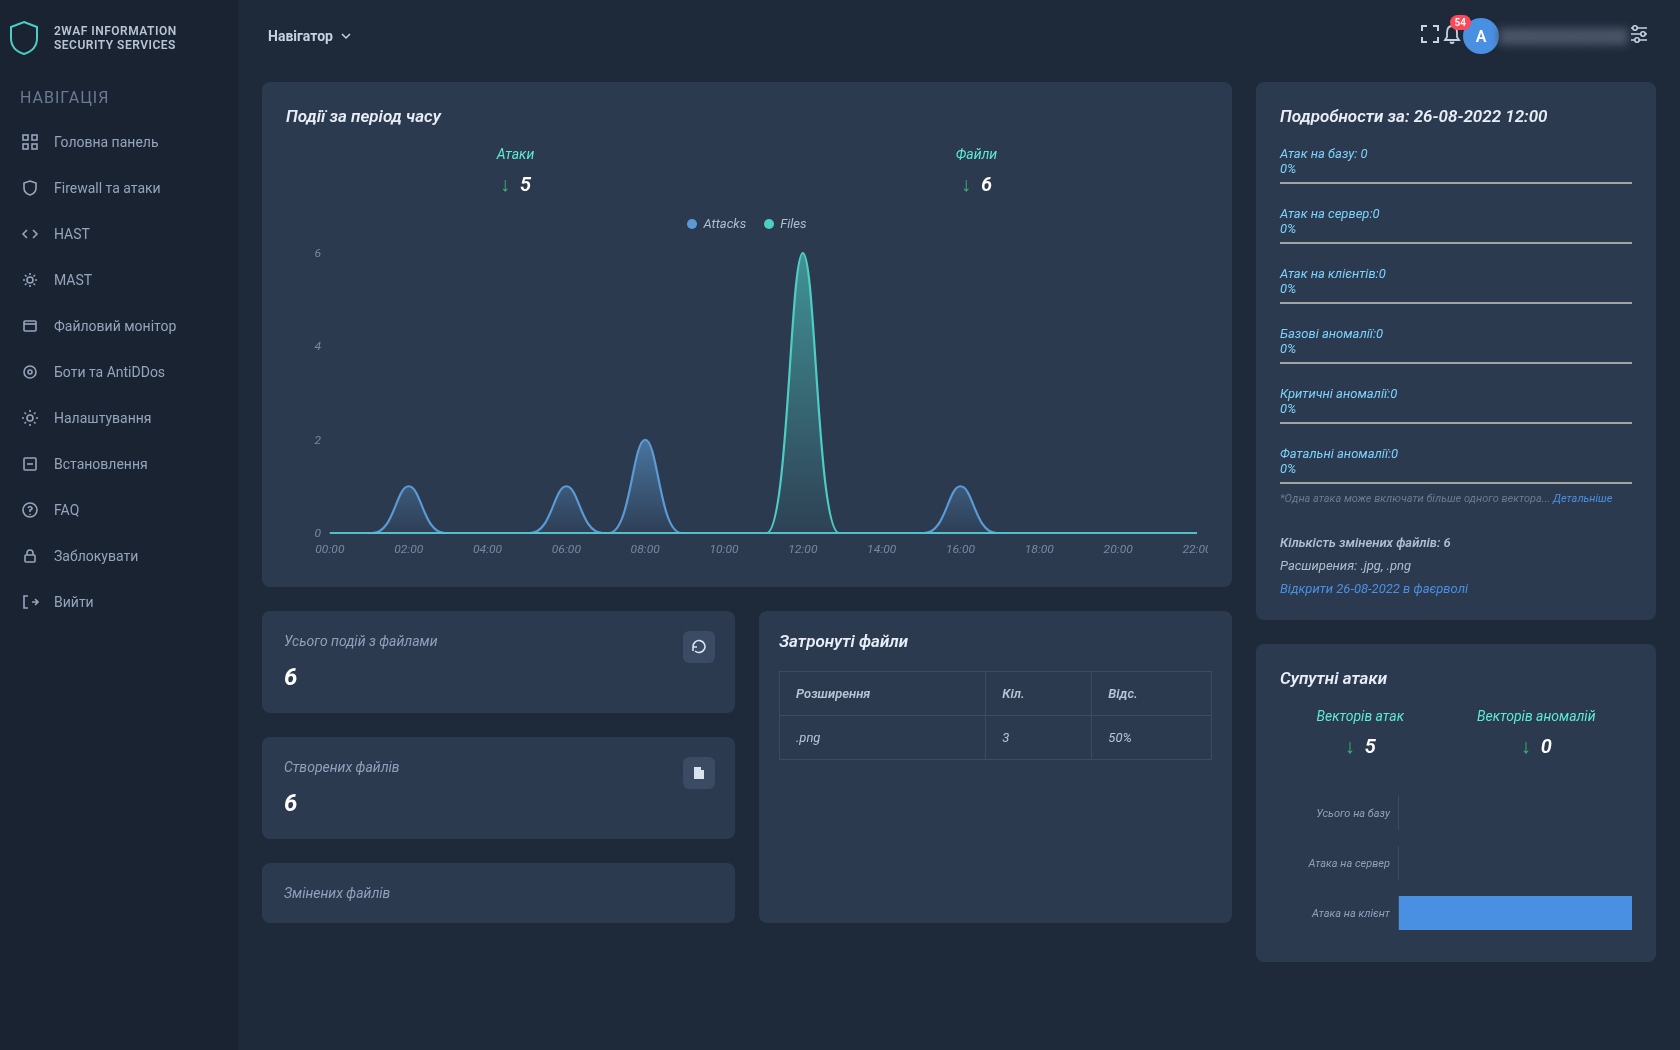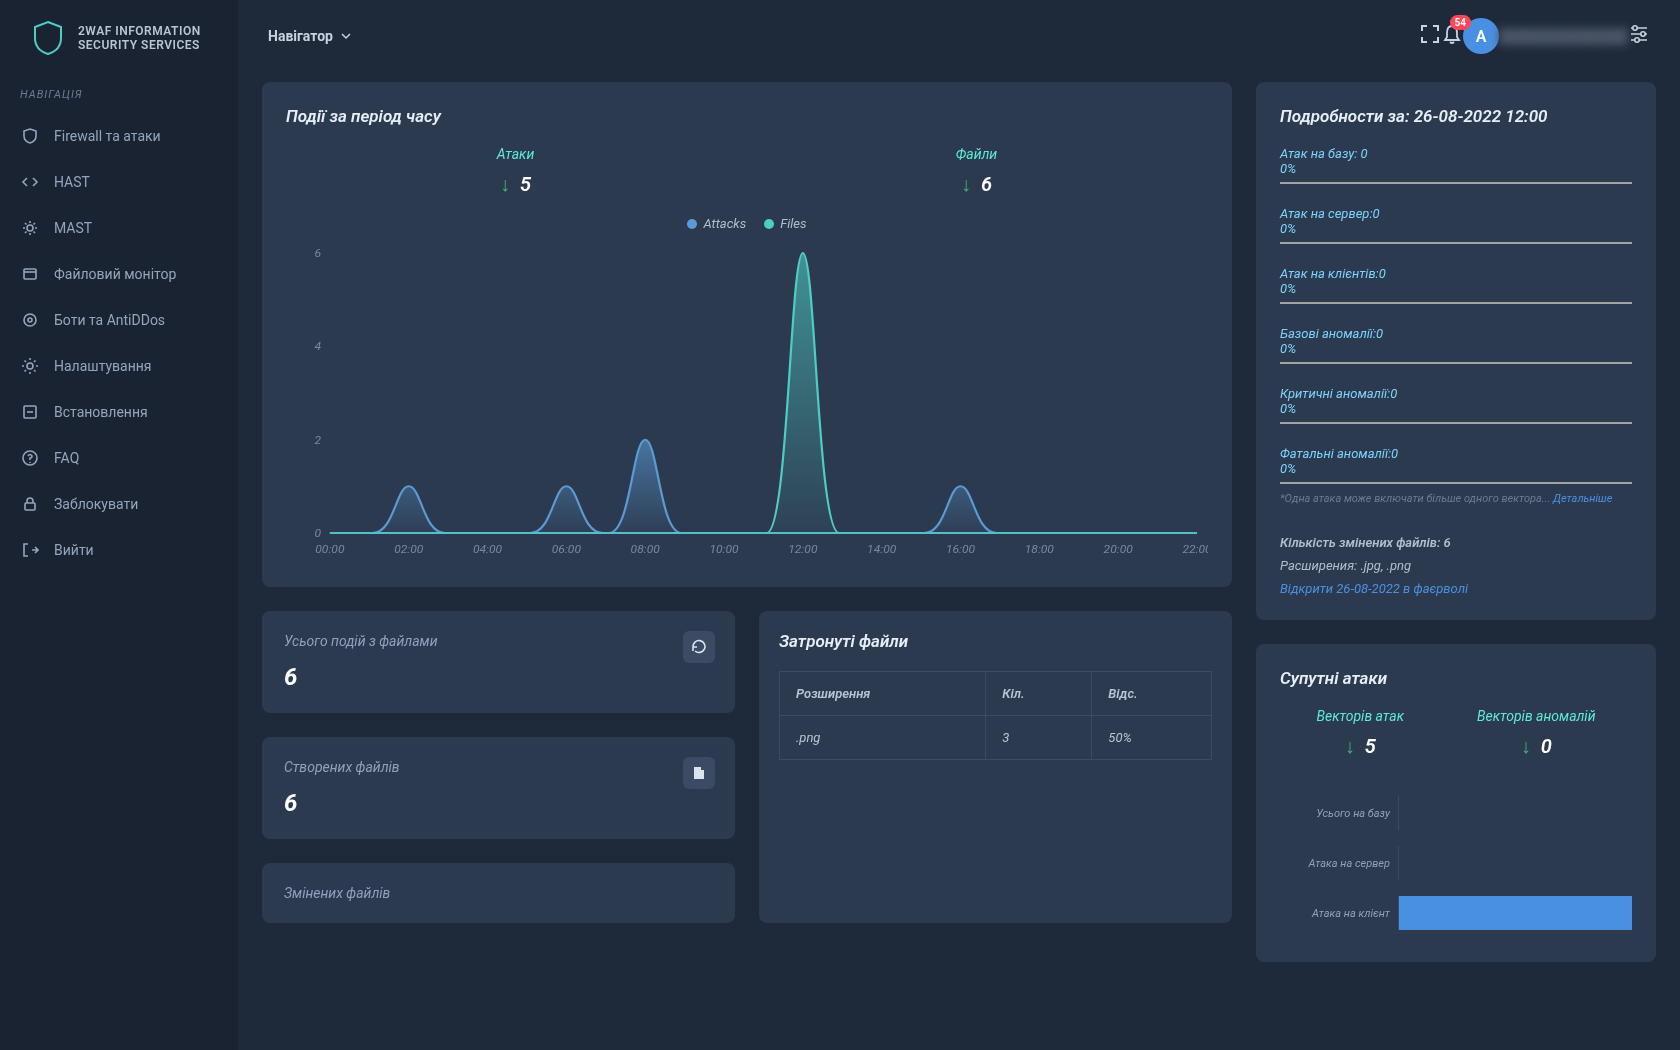--- a/index.html
+++ b/index.html
@@ -1,25 +1,25 @@
 <!DOCTYPE html>
 <html><head>
 <meta charset="utf-8">
 <style>
 * { margin: 0; padding: 0; box-sizing: border-box; font-family: -apple-system, BlinkMacSystemFont, "Segoe UI", Roboto, sans-serif; }
 body { background: #1e2a3a; color: #fff; width: 1680px; height: 1050px; overflow: hidden; display: flex; }
 .sidebar { width: 238px; background: #1a2332; padding: 18px 0; display: flex; flex-direction: column; }
-.logo { display: flex; align-items: center; padding: 0 28px 30px; gap: 10px; }
+.logo { display: flex; align-items: center; padding: 0 4px 30px; gap: 10px; }
 .logo-shield { width: 40px; height: 40px; }
 .logo-text { display: flex; flex-direction: column; font-size: 12px; letter-spacing: 0.5px; }
 .logo-text .l1 { color: #4ecdc4; font-weight: 600; }
 .logo-text .l1 span { color: #b8c5d6; }
 .logo-text .l2 { color: #b8c5d6; font-weight: 600; }
 .nav-section { padding: 0 20px; }
-.nav-heading { font-size: 11px; color: #6b7b93; letter-spacing: 1px; margin-bottom: 12px; font-style: italic; }
+.nav-heading { font-size: 16px; color: #6b7b93; letter-spacing: 1px; margin-bottom: 12px; }
 .nav-item { display: flex; align-items: center; gap: 14px; padding: 13px 0; color: #95a5bc; font-size: 14px; cursor: pointer; }
 .nav-item .icon { width: 20px; height: 20px; display: flex; align-items: center; justify-content: center; color: #95a5bc; }
 .main { flex: 1; display: flex; flex-direction: column; }
 .topbar { height: 72px; display: flex; align-items: center; padding: 0 30px; justify-content: space-between; }
 .nav-dropdown { display: flex; align-items: center; gap: 8px; color: #c8d2e0; font-size: 14px; cursor: pointer; font-weight: bold; }
 .topbar-right { display: flex; align-items: center; }
 .topbar-icon { color: #c8d2e0; cursor: pointer; position: relative; }
 .badge { position: absolute; top: -8px; right: -8px; background: #ff4757; color: #fff; font-size: 10px; padding: 2px 5px; border-radius: 10px; font-weight: 600; }
 .avatar { width: 36px; height: 36px; background: #4a90e2; border-radius: 50%; display: flex; align-items: center; justify-content: center; font-weight: 600; color: #fff; }
 .user-name { color: #4a5568; filter: blur(4px); font-size: 14px; }
@@ -76,20 +76,31 @@
       <div class="l1"><span>2WAF</span> <span>INFORMATION</span></div>
       <div class="l2">SECURITY SERVICES</div>
     </div>
   </div>
   <div class="nav-section">
     <div class="nav-heading">НАВІГАЦІЯ</div>
     <div id="nav-items">
         <div class="nav-item">
           <span class="icon">
             <svg width="18" height="18">
+              <rect x="2" y="2" width="5" height="5" fill="none" stroke="currentColor" stroke-width="1.6"></rect>
+              <rect x="11" y="2" width="5" height="5" fill="none" stroke="currentColor" stroke-width="1.6"></rect>
+              <rect x="2" y="11" width="5" height="5" fill="none" stroke="currentColor" stroke-width="1.6"></rect>
+              <rect x="11" y="11" width="5" height="5" fill="none" stroke="currentColor" stroke-width="1.6"></rect>
+            </svg>
+          </span>
+          <span>Головна панель</span>
+        </div>
+        <div class="nav-item">
+          <span class="icon">
+            <svg width="18" height="18">
               <path d="M9 2 L15 4 V9 Q15 14 9 16 Q3 14 3 9 V4 Z" fill="none" stroke="currentColor" stroke-width="1.6"></path>
             </svg>
           </span>
           <span>Firewall та атаки</span>
         </div>
         <div class="nav-item">
           <span class="icon">
             <svg width="18" height="18">
               <path d="M6 5 L2 9 L6 13 M12 5 L16 9 L12 13" fill="none" stroke="currentColor" stroke-width="1.6"></path>
             </svg>

